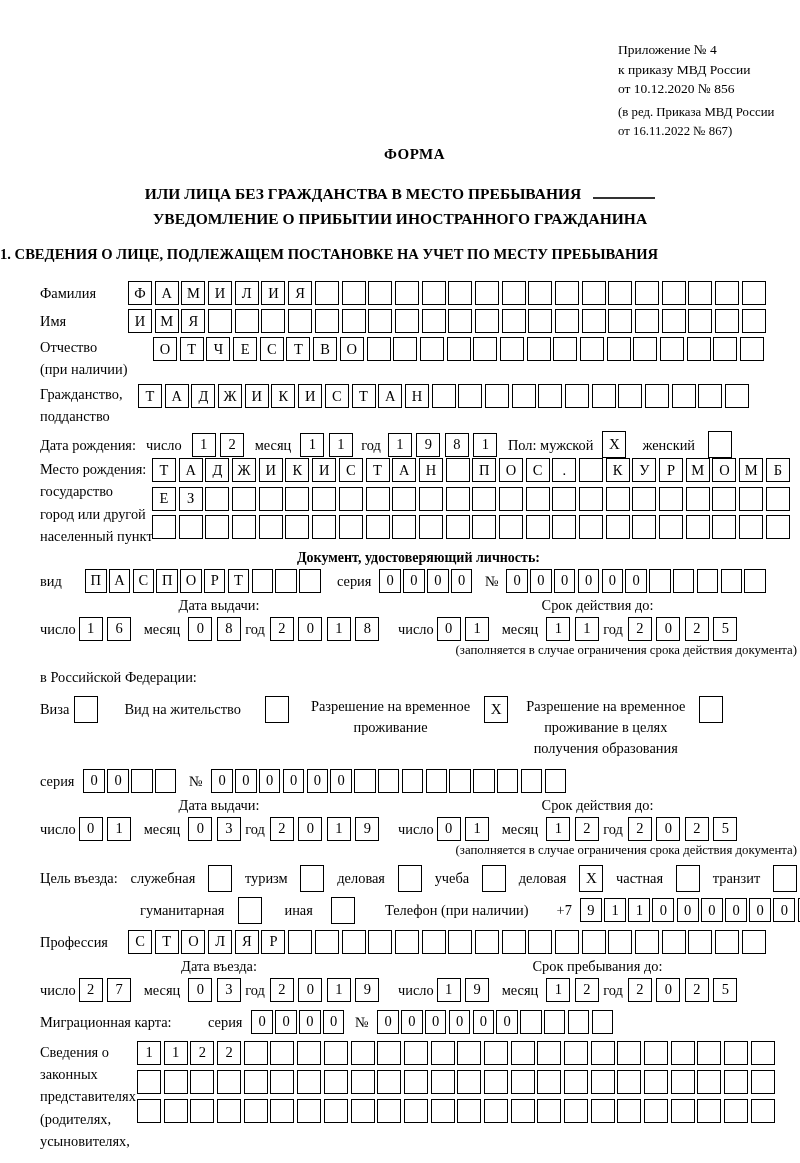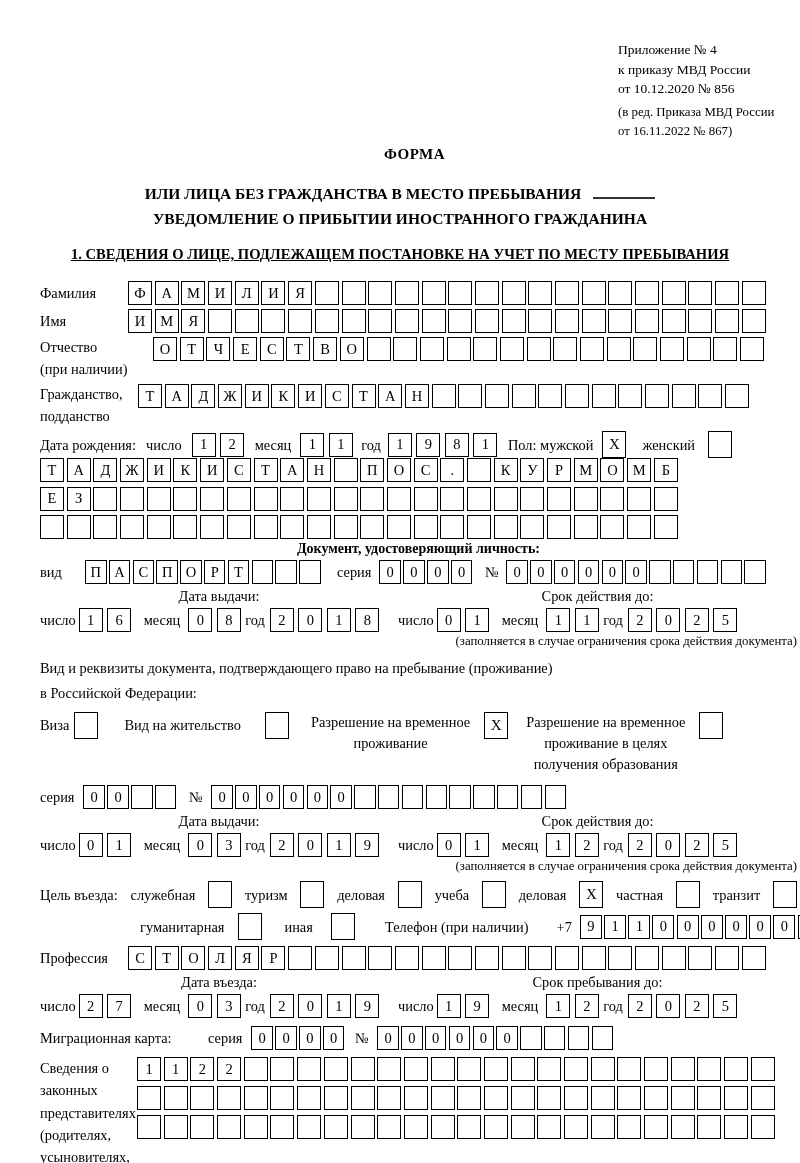--- a/index.html
+++ b/index.html
@@ -7,21 +7,21 @@
   body { font-family: "Liberation Serif", serif; color: #000; }
   .page { position: relative; width: 800px; height: 1163px; background: #fff; overflow: hidden; }
 
   .appendix { position: absolute; left: 618px; top: 40px; font-size: 13.5px; line-height: 19.5px; white-space: nowrap; }
   .appendix .rev { font-size: 12.8px; margin-top: 4px; }
   .forma { position: absolute; left: 0; top: 146px; width: 765px; text-align: center; font-weight: bold; font-size: 15px; letter-spacing: 0.5px; margin-left: 32px; }
 
   .title { position: absolute; top: 181px; left: 0; width: 100%; text-align: center; font-weight: bold; font-size: 15.5px; line-height: 25px; }
   .title .blank { display: inline-block; width: 62px; height: 15px; border-bottom: 2.2px solid #333; margin-left: 12px; }
 
-  .sec-heading { position: absolute; top: 246px; left: 0; width: 100%; text-align: center; font-weight: bold; font-size: 14.6px; text-decoration: underline; }
+  .sec-heading { position: absolute; top: 246px; left: 0; width: 100%; text-align: left; font-weight: bold; font-size: 14.6px; }
 
   .form { position: absolute; top: 281px; left: 40px; width: 757px; font-size: 14.4px; }
 
   .frow { display: flex; align-items: center; margin-bottom: 4px; }
   .frow.top { align-items: flex-start; }
   .lbl { flex-shrink: 0; line-height: 24px; white-space: nowrap; }
   .lblblock { flex-shrink: 0; line-height: 21.5px; white-space: nowrap; }
 
   .cells { display: flex; flex-wrap: nowrap; flex-shrink: 0; }
   .cell { width: 24px; height: 24px; border: 1.6px solid #000; margin-right: 2.7px;
@@ -220,20 +220,26 @@
           <span class="cell">8</span>
           <span class="cell">1</span>
         </div>
       <span class="lbl" style="margin:0 9px 0 6px">Пол: мужской</span>
       <span class="cb">X</span>
       <span class="lbl" style="margin:0 13px 0 16px">женский</span>
       <span class="cb"></span>
     </div>
 
     <div class="frow top" style="margin-bottom:2px">
+      <div class="lblblock" style="width:112px; line-height:22.4px">
+        <div>Место рождения:</div>
+        <div>государство</div>
+        <div>город или другой</div>
+        <div>населенный пункт</div>
+      </div>
       <div>
         <div class="cells" style="margin-bottom:4.5px">
             <span class="cell">Т</span>
             <span class="cell">А</span>
             <span class="cell">Д</span>
             <span class="cell">Ж</span>
             <span class="cell">И</span>
             <span class="cell">К</span>
             <span class="cell">И</span>
             <span class="cell">С</span>
@@ -389,21 +395,20 @@
               <span class="cell">2</span>
               <span class="cell">0</span>
               <span class="cell">2</span>
               <span class="cell">5</span>
             </div>
         </div>
       </div>
     </div>
     <div class="note">(заполняется в случае ограничения срока действия документа)</div>
 
-    <div class="plain-line">Вид и реквизиты документа, подтверждающего право на пребывание (проживание)</div>
     <div class="plain-line">в Российской Федерации:</div>
 
     <div class="frow top" style="margin:6px 0 10px">
       <span class="lbl" style="line-height:27px">Виза</span>
       <span class="cb" style="margin-left:5px"></span>
       <span class="lbl" style="margin-left:26px; line-height:27px">Вид на жительство</span>
       <span class="cb" style="margin-left:24px"></span>
       <div class="multi" style="margin-left:22px">
         <div>Разрешение на временное</div>
         <div>проживание</div>

